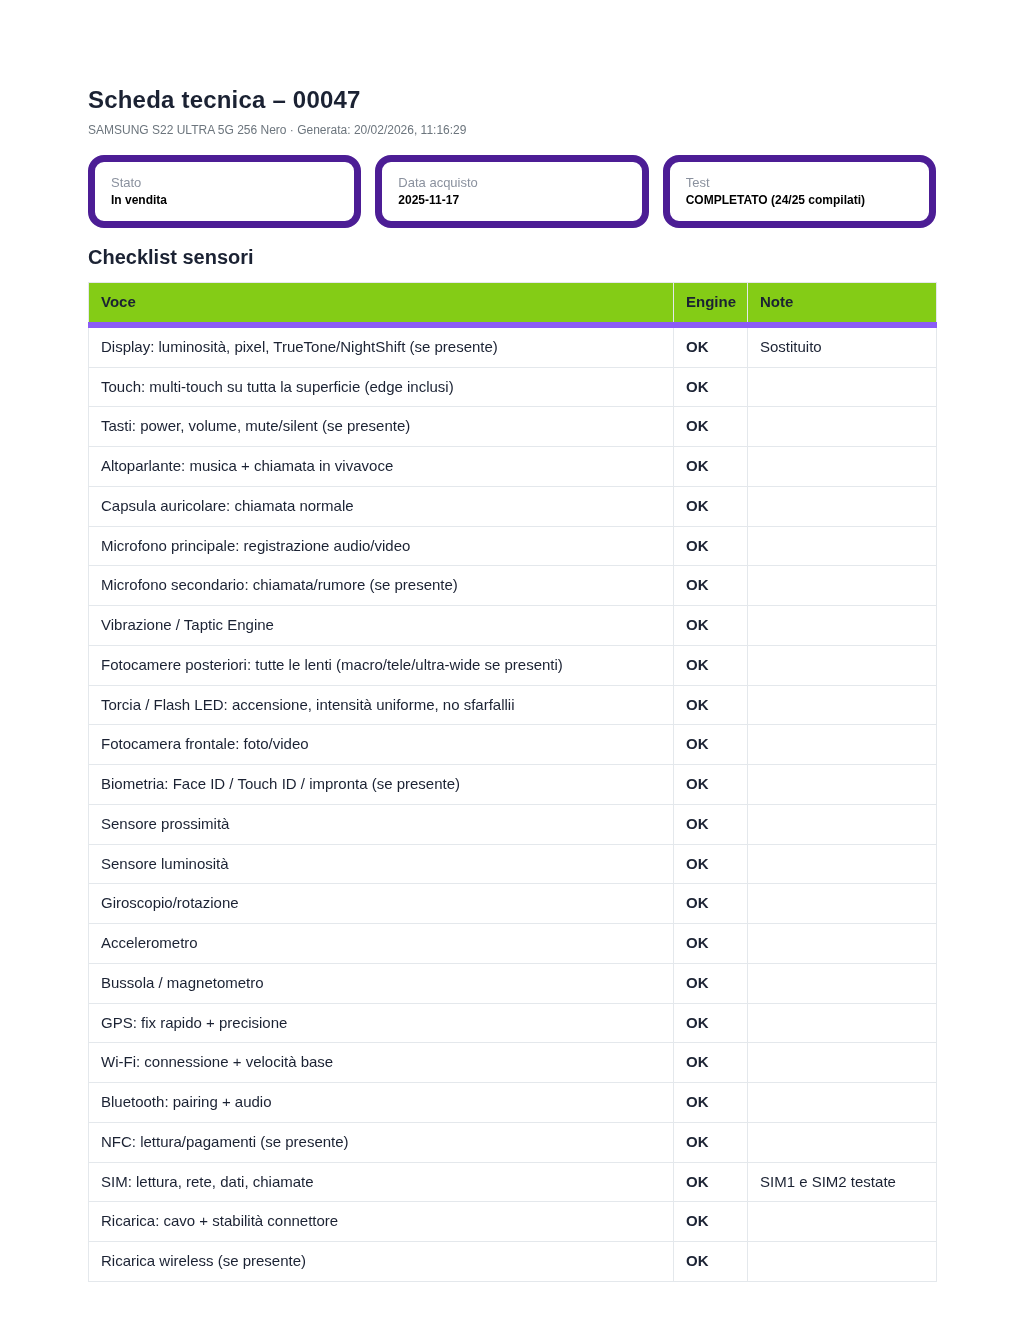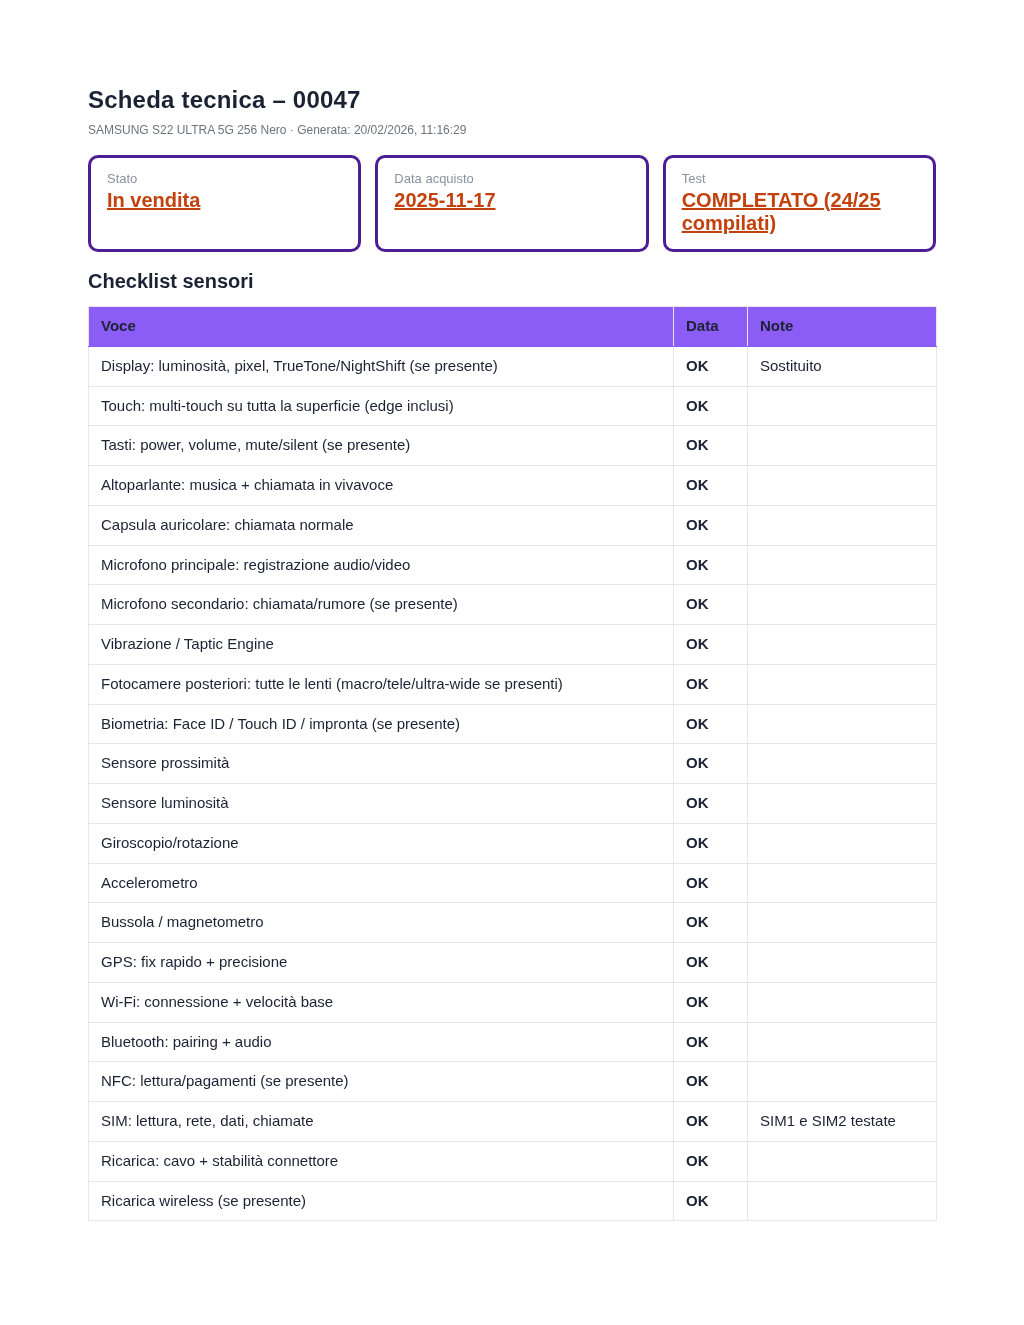--- a/index.html
+++ b/index.html
@@ -29,35 +29,34 @@
     font-size: 12px;
     color: #6c757d;
   }
   .cards {
     display: flex;
     gap: 14px;
     margin-top: 18px;
   }
   .card {
     flex: 1;
-    border: 3px solid #4c1d95;
-    border-radius: 10px;
+    border: 7px solid #4c1d95;
+    border-radius: 16px;
     background: #ffffff;
     padding: 13px 8px 14px 16px;
   }
   .card-label {
     font-size: 13px;
     color: #8a919e;
   }
   .card-value {
     margin-top: 3px;
-    font-size: 20px;
-    font-weight: bold;
-    color: #c2410c;
-    text-decoration: underline;
+    font-size: 12px;
+    font-weight: bold;
+    color: #000000;
   }
   .section-heading {
     margin-top: 18px;
     font-size: 20px;
     font-weight: bold;
     color: #1b2233;
   }
   table.checklist {
     margin-top: 13px;
     width: 848px;
@@ -67,22 +66,22 @@
   }
   table.checklist th, table.checklist td {
     border: 1px solid #e4e8ec;
     padding: 10px 12px;
     text-align: left;
     vertical-align: middle;
     line-height: 1.25;
     overflow: hidden;
   }
   table.checklist thead th {
-    background: #8b5cf6;
-    border-bottom: 1px solid #8b5cf6;
+    background: #84cc16;
+    border-bottom: 6px solid #8b5cf6;
     font-weight: bold;
     color: #1b2233;
   }
   table.checklist td { border-top: 1px solid #e9ecef; }
   col.col-voce  { width: 585px; }
   col.col-esito { width: 74px; }
   col.col-note  { width: 189px; }
   .esito-cell { font-weight: bold; }
 </style>
 </head>
@@ -112,21 +111,21 @@
 
   <table class="checklist">
     <colgroup>
       <col class="col-voce">
       <col class="col-esito">
       <col class="col-note">
     </colgroup>
     <thead>
       <tr>
         <th>Voce</th>
-        <th>Data</th>
+        <th>Engine</th>
         <th>Note</th>
       </tr>
     </thead>
     <tbody>
         <tr>
           <td>Display: luminosità, pixel, TrueTone/NightShift (se presente)</td>
           <td class="esito-cell">OK</td>
           <td>Sostituito</td>
         </tr>
         <tr>
@@ -163,20 +162,30 @@
           <td>Vibrazione / Taptic Engine</td>
           <td class="esito-cell">OK</td>
           <td></td>
         </tr>
         <tr>
           <td>Fotocamere posteriori: tutte le lenti (macro/tele/ultra-wide se presenti)</td>
           <td class="esito-cell">OK</td>
           <td></td>
         </tr>
         <tr>
+          <td>Torcia / Flash LED: accensione, intensità uniforme, no sfarfallii</td>
+          <td class="esito-cell">OK</td>
+          <td></td>
+        </tr>
+        <tr>
+          <td>Fotocamera frontale: foto/video</td>
+          <td class="esito-cell">OK</td>
+          <td></td>
+        </tr>
+        <tr>
           <td>Biometria: Face ID / Touch ID / impronta (se presente)</td>
           <td class="esito-cell">OK</td>
           <td></td>
         </tr>
         <tr>
           <td>Sensore prossimità</td>
           <td class="esito-cell">OK</td>
           <td></td>
         </tr>
         <tr>

